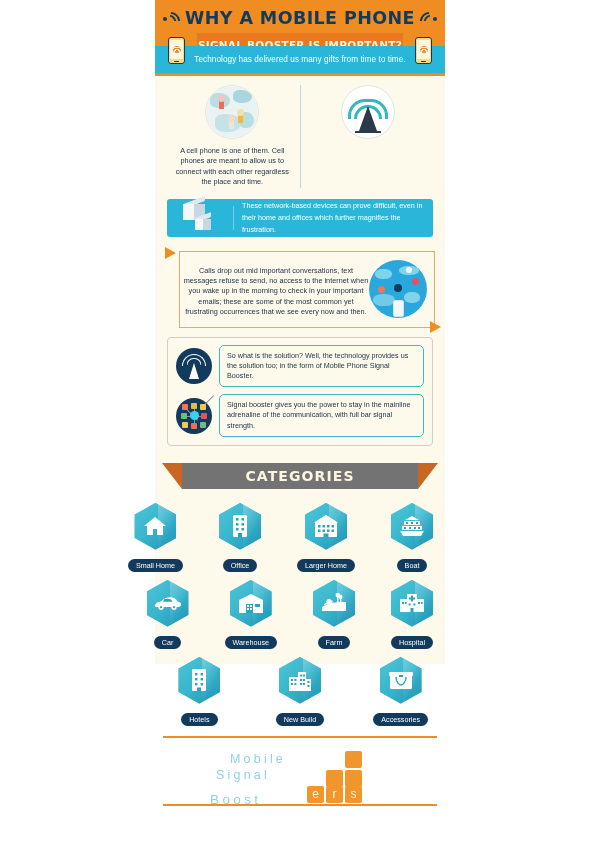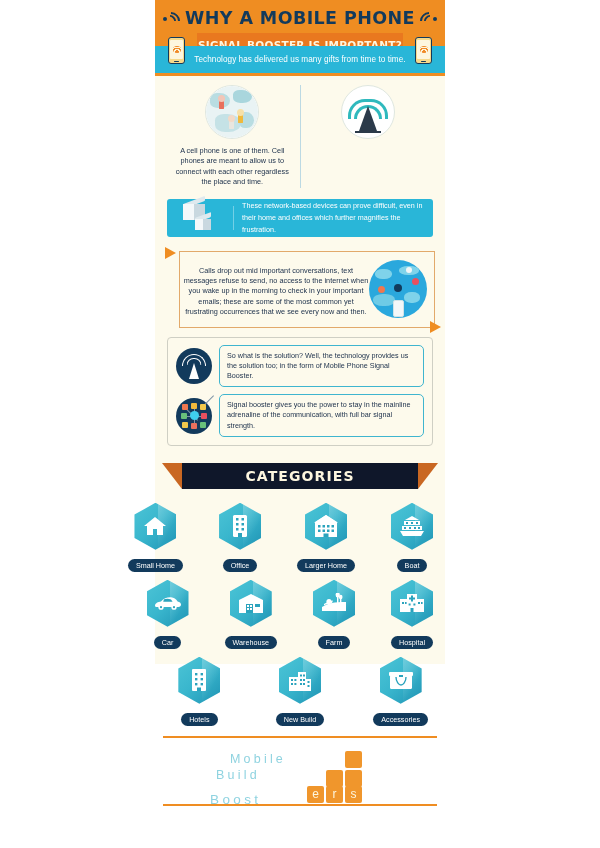--- a/index.html
+++ b/index.html
@@ -123,21 +123,21 @@
   .bt .m{position:absolute;left:50%;margin-left:-5px;top:9px;width:0;height:0;
          border-left:5px solid transparent;border-right:5px solid transparent;border-bottom:16px solid #ffffff;}
   .net{position:absolute;inset:5px;}
   .net .hub{position:absolute;left:50%;top:50%;width:9px;height:9px;margin:-4.5px 0 0 -4.5px;
             border-radius:50%;background:#3fd0ef;}
   .net .nd{position:absolute;width:6px;height:6px;border-radius:1px;}
   .net .ln{position:absolute;background:#7f93a6;}
 
   
   .catwrap{position:relative;margin:17px 0 0;height:28px;}
-  .catban{position:absolute;left:27px;right:27px;top:0;height:26px;background:#0f172a;
+  .catban{position:absolute;left:27px;right:27px;top:0;height:26px;background:#737373;
           display:flex;align-items:center;justify-content:center;}
   .catban span{font-size:14px;font-weight:bold;color:#fdf6df;letter-spacing:1.1px;
     font-family:"DejaVu Sans",sans-serif;}
   .catwrap .tail{position:absolute;top:0;width:0;height:0;border-top:26px solid #c96722;}
   .catwrap .tail.l{left:7px;border-left:20px solid transparent;}
   .catwrap .tail.r{right:7px;border-right:20px solid transparent;}
 
   .grid{padding:12px 12px 0;}
   .row{display:flex;justify-content:flex-end;margin-bottom:8px;gap:36px;}
   .cell{width:66px;text-align:center;}
@@ -522,21 +522,21 @@
         </div>
         <span class="pill">Accessories</span>
       </div>
     </div>
   </div>
 
   <div class="frule"></div>
   <div class="footer">
     <div class="logo">
       <span class="lt l1">Mobile</span>
-      <span class="lt l2">Build</span>
+      <span class="lt l2">Signal</span>
       <span class="lt l3">Boost</span>
       <span class="sq s1"></span>
       <span class="sq s2"></span>
       <span class="sq s3"></span>
       <span class="sq s4">
             <span>e</span>
           </span>
       <span class="sq s5">
             <span>r</span>
           </span>

